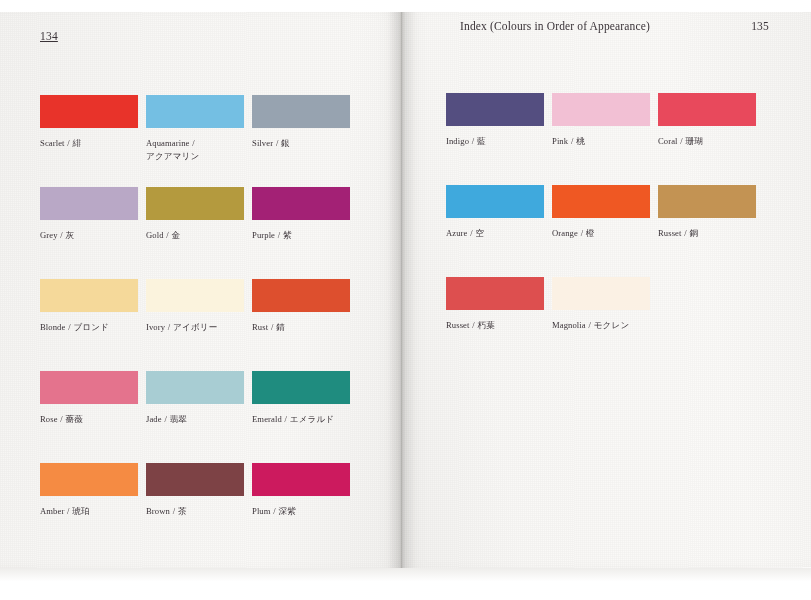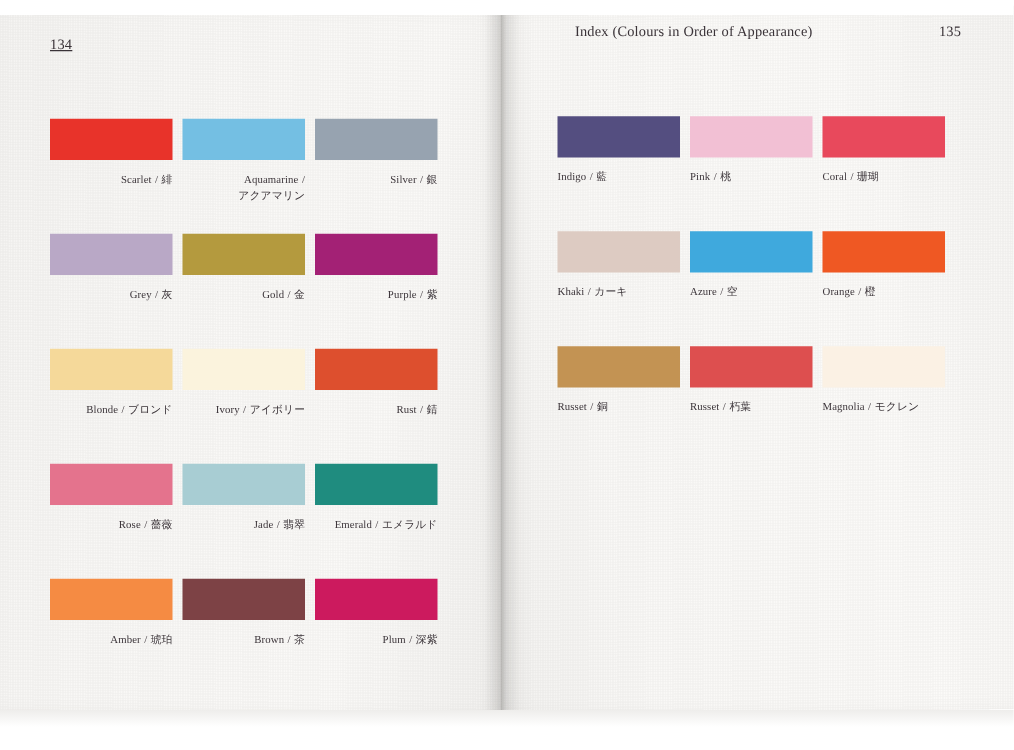--- a/index.html
+++ b/index.html
@@ -123,21 +123,20 @@
   .grid {
     position: absolute;
     display: grid;
     grid-template-columns: 98px 98px 98px;
     column-gap: 8px;
   }
   .grid-left {
     left: 40px;
     top: 95px;
     grid-template-rows: repeat(5, 92px);
-    text-align: right;
   }
   .grid-right {
     left: 446px;
     top: 93px;
     grid-template-rows: repeat(4, 92px);
   }
 
   .cell {
     position: relative;
     width: 98px;
@@ -263,24 +262,20 @@
         </div>
         <div class="cell">
           <span class="swatch" style="background: rgb(242, 192, 212);"></span>
           <div class="caption">Pink / 桃</div>
         </div>
         <div class="cell">
           <span class="swatch" style="background: rgb(232, 73, 92);"></span>
           <div class="caption">Coral / 珊瑚</div>
         </div>
         <div class="cell">
-          <span class="swatch" style="background: rgb(221, 203, 194);"></span>
-          <div class="caption">Khaki / カーキ</div>
-        </div>
-        <div class="cell">
           <span class="swatch" style="background: rgb(63, 169, 221);"></span>
           <div class="caption">Azure / 空</div>
         </div>
         <div class="cell">
           <span class="swatch" style="background: rgb(239, 88, 35);"></span>
           <div class="caption">Orange / 橙</div>
         </div>
         <div class="cell">
           <span class="swatch" style="background: rgb(195, 147, 83);"></span>
           <div class="caption">Russet / 銅</div>

